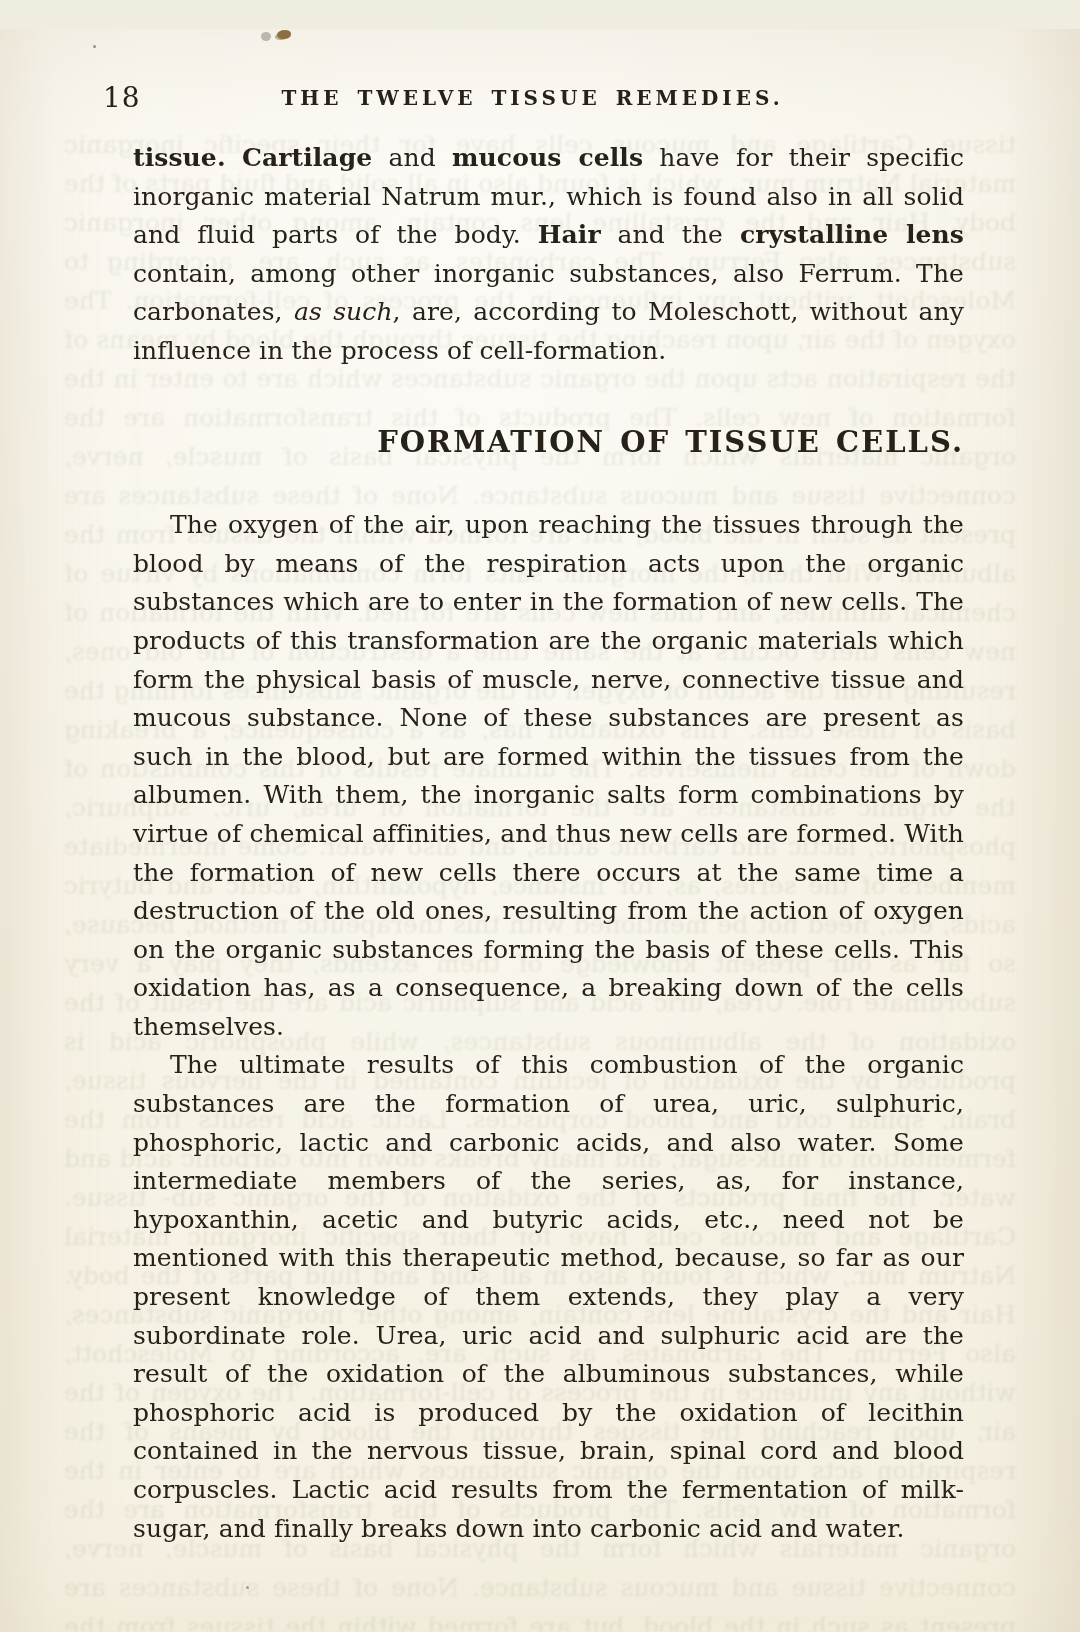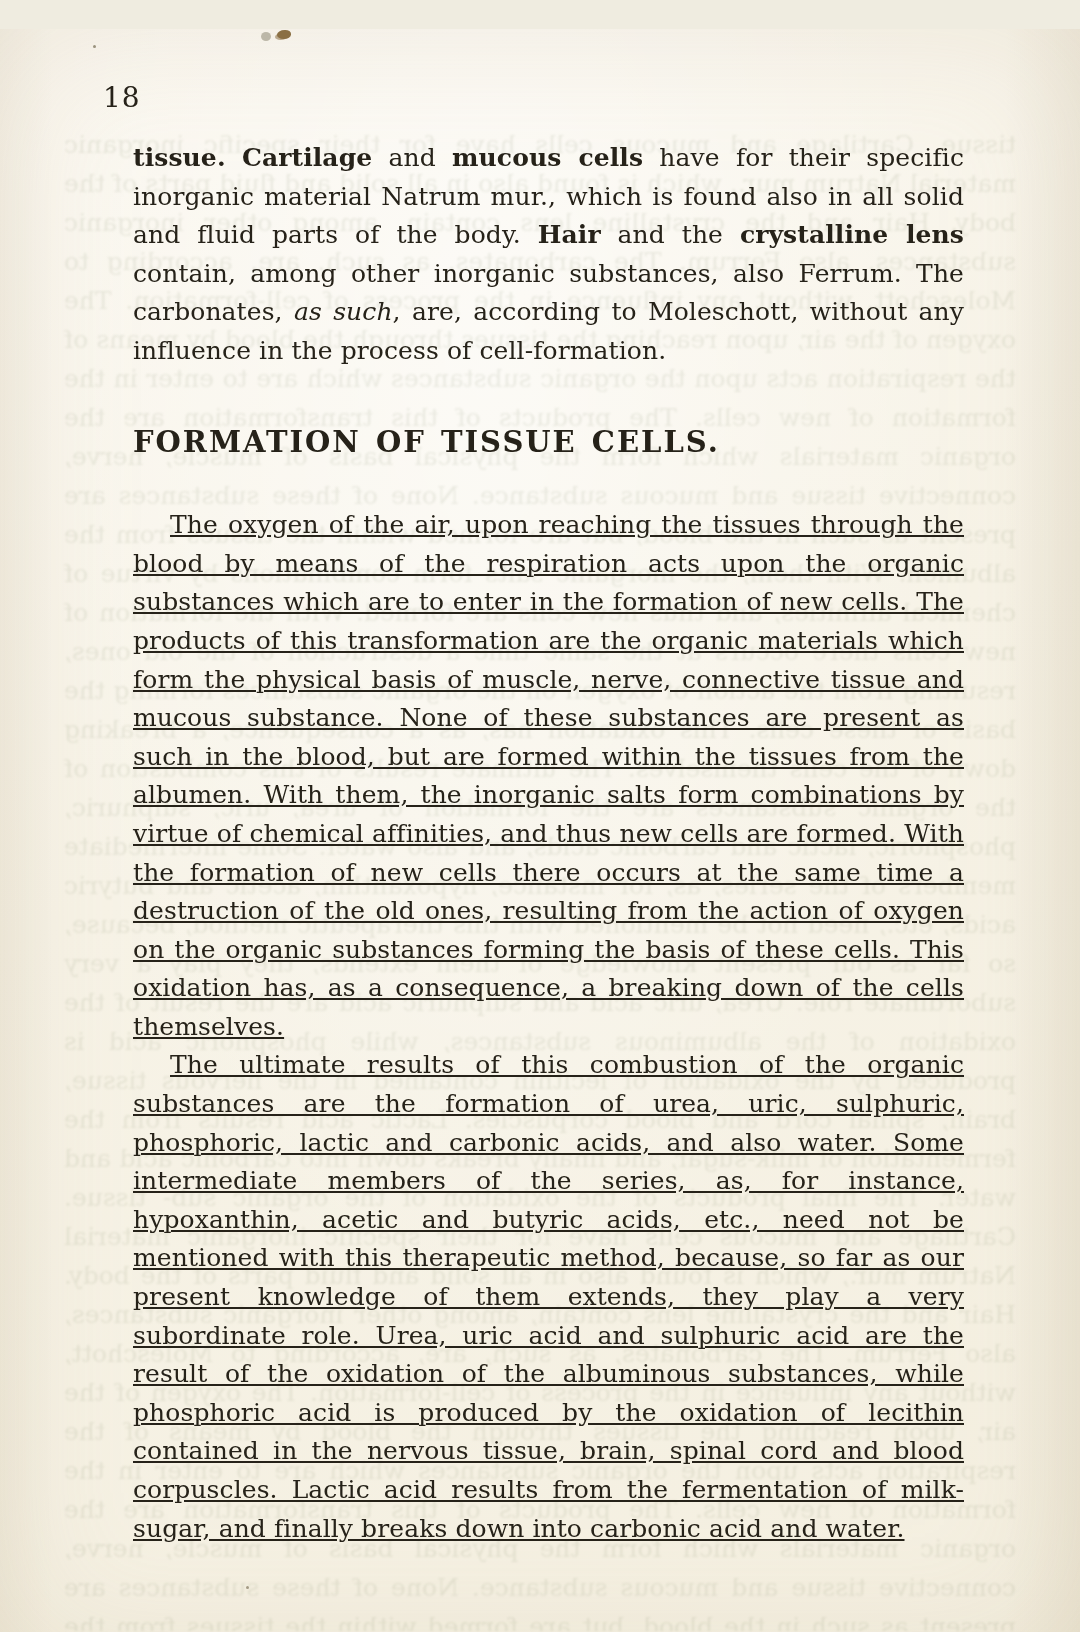--- a/index.html
+++ b/index.html
@@ -63,49 +63,50 @@
 
   .text-body {
     position: absolute;
     left: 133px; top: 110px; width: 831px;
     font-size: 25px;
     line-height: 38.6px;
     text-align: justify;
     letter-spacing: 0.1px;
   }
   .text-body p { margin: 0; }
-  .text-body p.indent { text-indent: 37px; text-decoration: underline; }
+  .text-body p.indent { text-indent: 37px; }
   .text-body p.continues { text-align-last: justify; }
   .b { font-weight: bold; }
   .i { font-style: italic; }
 
   .section-heading {
     font-size: 29px;
     font-weight: bold;
     letter-spacing: 2px;
     word-spacing: 3px;
-    text-align: left;
+    text-align: right;
     text-indent: 0;
     margin: 52px 0 45px 0;
   }
 </style>
 </head>
 <body>
 
 <div class="page">
 
   <div class="bleedthrough" aria-hidden="true">tissue.  Cartilage and mucous cells have for their specific inorganic material Natrum mur., which is found also in all solid and fluid parts of the body.  Hair and the crystalline lens contain, among other inorganic substances, also Ferrum. The carbonates, as such, are, according to Moleschott, without any influence in the process of cell-formation.  The oxygen of the air, upon reaching the tissues through the blood by means of the respiration acts upon the organic substances which are to enter in the formation of new cells. The products of this transformation are the organic materials which form the physical basis of muscle, nerve, connective tissue and mucous substance.  None of these substances are present as such in the blood, but are formed within the tissues from the albumen.  With them, the inorganic salts form combinations by virtue of chemical affinities, and thus new cells are formed.  With the formation of new cells there occurs at the same time a destruction of the old ones, resulting from the action of oxygen on the organic substances forming the basis of these cells.  This oxidation has, as a consequence, a breaking down of the cells themselves.  The ultimate results of this combustion of the organic substances are the formation of urea, uric, sulphuric, phosphoric, lactic and carbonic acids, and also water.  Some intermediate members of the series, as, for instance, hypoxanthin, acetic and butyric acids, etc., need not be mentioned with this therapeutic method, because, so far as our present knowledge of them extends, they play a very subordinate role.  Urea, uric acid and sulphuric acid are the result of the oxidation of the albuminous substances, while phosphoric acid is produced by the oxidation of lecithin contained in the nervous tissue, brain, spinal cord and blood corpuscles.  Lactic acid results from the fermentation of milk-sugar, and finally breaks down into carbonic acid and water.  The final products of the oxidation of the organic sub-  tissue.  Cartilage and mucous cells have for their specific inorganic material Natrum mur., which is found also in all solid and fluid parts of the body.  Hair and the crystalline lens contain, among other inorganic substances, also Ferrum. The carbonates, as such, are, according to Moleschott, without any influence in the process of cell-formation.  The oxygen of the air, upon reaching the tissues through the blood by means of the respiration acts upon the organic substances which are to enter in the formation of new cells. The products of this transformation are the organic materials which form the physical basis of muscle, nerve, connective tissue and mucous substance.  None of these substances are present as such in the blood, but are formed within the tissues from the albumen.  With them, the inorganic salts form combinations by virtue of chemical affinities, and thus new cells are formed.  With the formation of new cells there occurs at the same time a destruction of the old ones,</div>
 
   <div class="speck speck-gray"></div>
   <div class="speck speck-brown"></div>
   <div class="speck speck-dot1"></div>
   <div class="speck speck-dot2"></div>
 
   <header class="page-header">
     <span class="page-number">18</span>
+    <span class="running-header">THE TWELVE TISSUE REMEDIES.</span>
   </header>
 
   <main class="text-body">
       <p class=""><span class="b">tissue.</span><span>  </span><span class="b">Cartilage</span><span> and </span><span class="b">mucous cells</span><span> have for their specific inorganic material Natrum mur., which is found also in all solid and fluid parts of the body.  </span><span class="b">Hair</span><span> and the </span><span class="b">crystalline lens</span><span> contain, among other inorganic substances, also Ferrum. The carbonates, </span><span class="i">as such</span><span>, are, according to Moleschott, without any influence in the process of cell-formation.</span></p>
       <h2 class="section-heading">FORMATION OF TISSUE CELLS.</h2>
       <p class="indent"><span>The oxygen of the air, upon reaching the tissues through the blood by means of the respiration acts upon the organic substances which are to enter in the formation of new cells. The products of this transformation are the organic materials which form the physical basis of muscle, nerve, connective tissue and mucous substance.  None of these substances are present as such in the blood, but are formed within the tissues from the albumen.  With them, the inorganic salts form combinations by virtue of chemical affinities, and thus new cells are formed.  With the formation of new cells there occurs at the same time a destruction of the old ones, resulting from the action of oxygen on the organic substances forming the basis of these cells.  This oxidation has, as a consequence, a breaking down of the cells themselves.</span></p>
       <p class="indent"><span>The ultimate results of this combustion of the organic substances are the formation of urea, uric, sulphuric, phosphoric, lactic and carbonic acids, and also water.  Some intermediate members of the series, as, for instance, hypoxanthin, acetic and butyric acids, etc., need not be mentioned with this therapeutic method, because, so far as our present knowledge of them extends, they play a very subordinate role.  Urea, uric acid and sulphuric acid are the result of the oxidation of the albuminous substances, while phosphoric acid is produced by the oxidation of lecithin contained in the nervous tissue, brain, spinal cord and blood corpuscles.  Lactic acid results from the fermentation of milk-sugar, and finally breaks down into carbonic acid and water.</span></p>
     </main>
 
 </div>

